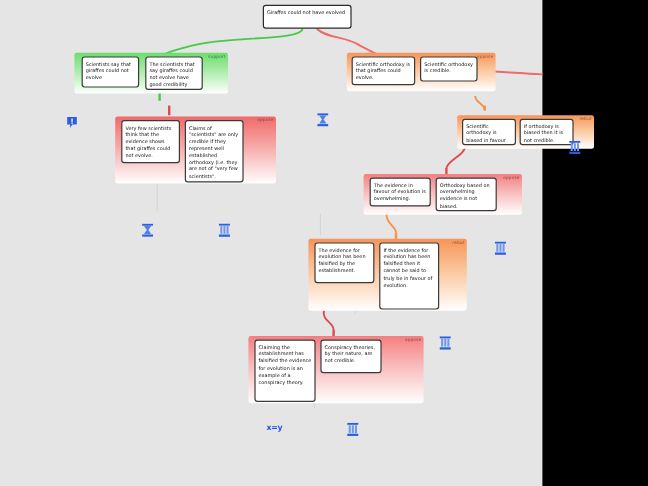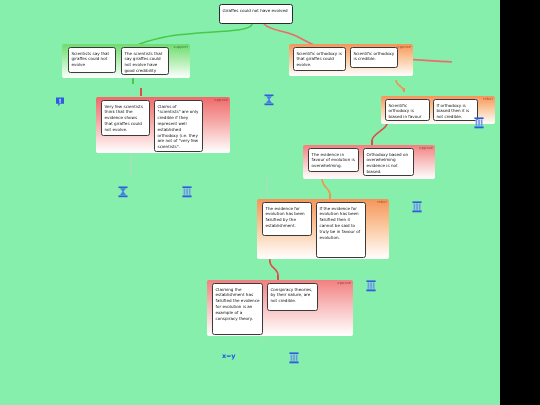--- a/index.html
+++ b/index.html
@@ -1,19 +1,19 @@
 <!DOCTYPE html>
 <html><head>
 <meta charset="utf-8">
 <title>Argument Map</title>
 <style>
   html,body{margin:0;padding:0;background:#000;}
   body{width:540px;height:405px;position:relative;overflow:hidden;
        font-family:"DejaVu Sans","Liberation Sans",sans-serif;}
-  #stage{position:absolute;left:0;top:0;width:500px;height:405px;background:#86efac;}
+  #stage{position:absolute;left:0;top:0;width:452px;height:405px;background:#e5e5e5;}
   svg.wires{position:absolute;left:0;top:0;width:540px;height:405px;pointer-events:none;}
 
   
   .group{position:absolute;border-radius:2px;}
   .group.support-green{background:linear-gradient(to bottom,#6ddc6d 0%,#b9f0b9 55%,#ffffff 100%);}
   .group.red{background:linear-gradient(to bottom,#f06a6a 0%,#f6a9a9 45%,#ffffff 100%);}
   .group.orange{background:linear-gradient(to bottom,#f6945a 0%,#fbc79d 45%,#ffffff 100%);}
   .group.pink{background:linear-gradient(to bottom,#f37f7f 0%,#f8bcbc 45%,#ffffff 100%);}
 
   

